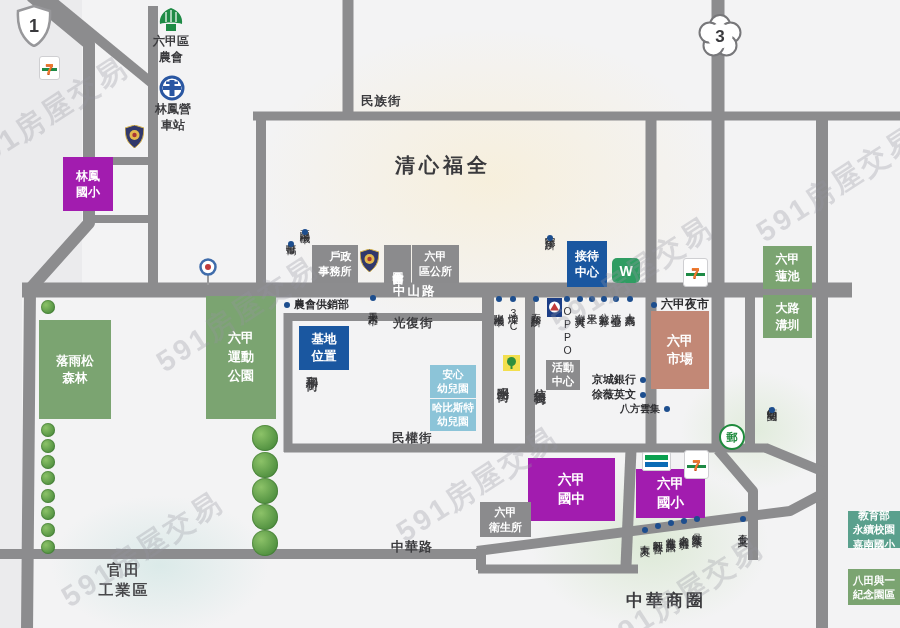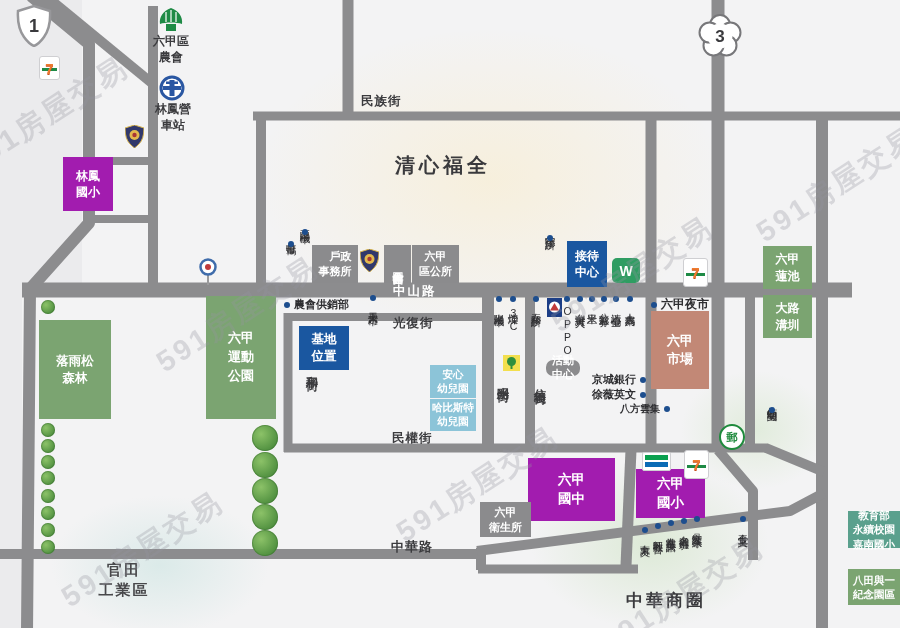--- a/index.html
+++ b/index.html
@@ -252,21 +252,21 @@
     <rect width="17" height="16" fill="#f3df4e"></rect>
       <circle cx="8.5" cy="6.5" r="4.5" fill="#2f8f3e"></circle>
       <rect x="7.5" y="10" width="2" height="4" fill="#2f8f3e"></rect>
   </svg>
   <div class="street v" style="left:494px;top:377px;font-size:12px;">光明街</div>
   <div class="street v" style="left:531px;top:379px;font-size:12px;">信義街</div>
   <div class="box kind" style="left:430px;top:365px;width:46px;height:33px;font-size:10.5px;line-height:1.3;">安心
 幼兒園</div>
   <div class="box kind" style="left:430px;top:399px;width:46px;height:32px;font-size:10.5px;line-height:1.3;">哈比斯特
 幼兒園</div>
-  <div class="box gray" style="left:546px;top:360px;width:34px;height:16px;font-size:11px;line-height:1.25;border-radius:7px;">活動
+  <div class="box gray" style="left:546px;top:360px;width:34px;height:30px;font-size:11px;line-height:1.25;">活動
 中心</div>
   <div class="hpoi" style="left:592px;top:372px;font-size:11px;">
     <span>京城銀行</span>
       <span class="dot"></span>
   </div>
   <div class="hpoi" style="left:592px;top:387px;font-size:11px;">
     <span>徐薇英文</span>
       <span class="dot"></span>
   </div>
   <div class="hpoi" style="left:620px;top:402px;font-size:10px;">

